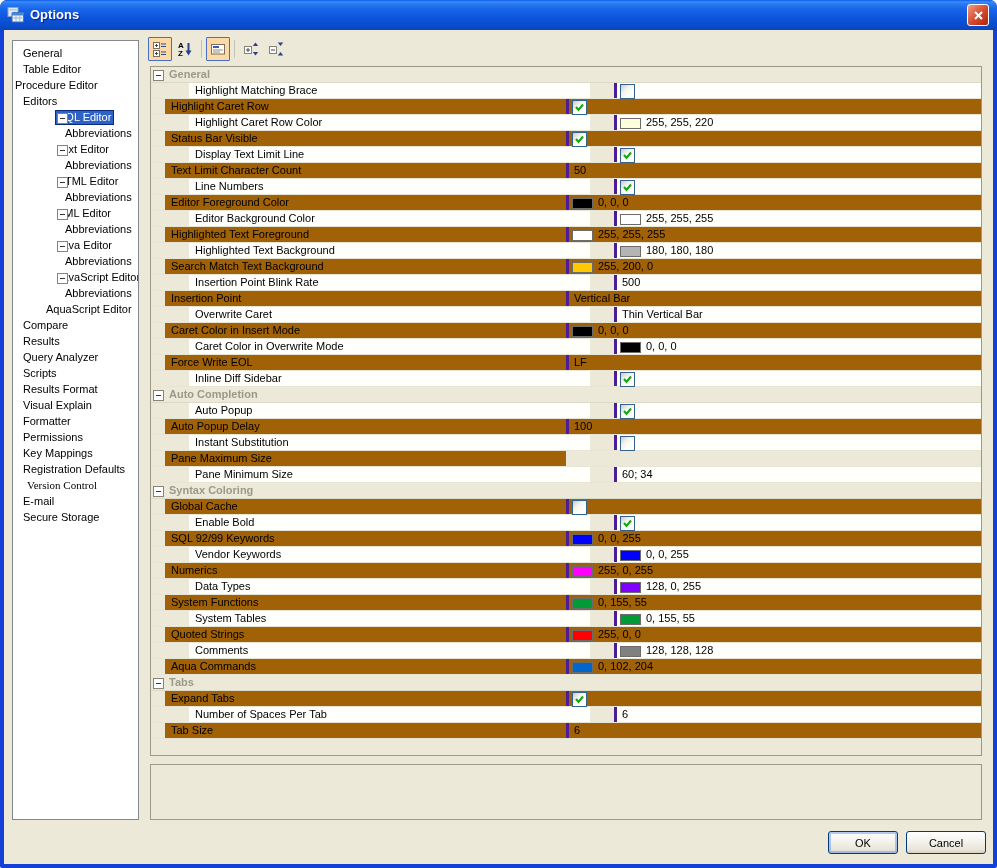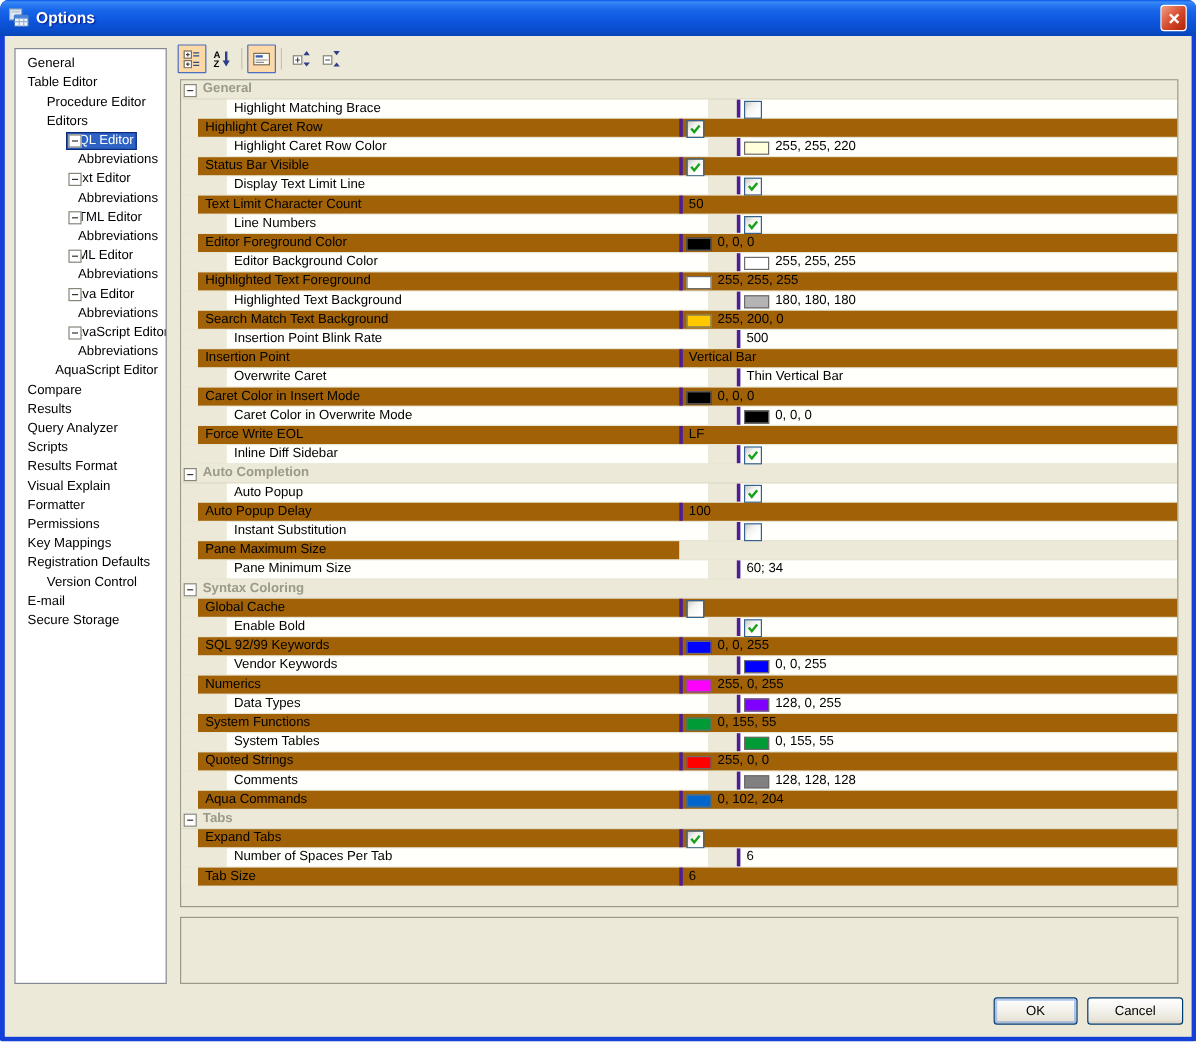--- a/index.html
+++ b/index.html
@@ -83,22 +83,22 @@
         <line x1="9" y1="2" x2="2" y2="9" stroke="#fff" stroke-width="2"></line>
       </svg>
     </span>
   </div>
 
   <div class="content">
 
     <div class="tree-panel" id="tree">
         <div class="t-item" style="padding-left: 8px;"><span class="t-label">General</span></div>
         <div class="t-item" style="padding-left: 8px;"><span class="t-label">Table Editor</span></div>
-        <div class="t-item" style="padding-left: 24px;"><span class="t-label">Procedure Editor</span></div>
-        <div class="t-item" style="padding-left: 24px;"><span class="t-label">Editors</span></div>
+        <div class="t-item" style="padding-left: 0;"><span class="t-label">Procedure Editor</span></div>
+        <div class="t-item" style="padding-left: 8px;"><span class="t-label">Editors</span></div>
         <div class="t-item" style="padding-left: 31px;"><span class="minus-box t-toggle"></span><span class="t-label t-sel">SQL Editor</span></div>
         <div class="t-item" style="padding-left: 50px;"><span class="t-label">Abbreviations</span></div>
         <div class="t-item" style="padding-left: 31px;"><span class="minus-box t-toggle"></span><span class="t-label">Text Editor</span></div>
         <div class="t-item" style="padding-left: 50px;"><span class="t-label">Abbreviations</span></div>
         <div class="t-item" style="padding-left: 31px;"><span class="minus-box t-toggle"></span><span class="t-label">HTML Editor</span></div>
         <div class="t-item" style="padding-left: 50px;"><span class="t-label">Abbreviations</span></div>
         <div class="t-item" style="padding-left: 31px;"><span class="minus-box t-toggle"></span><span class="t-label">XML Editor</span></div>
         <div class="t-item" style="padding-left: 50px;"><span class="t-label">Abbreviations</span></div>
         <div class="t-item" style="padding-left: 31px;"><span class="minus-box t-toggle"></span><span class="t-label">Java Editor</span></div>
         <div class="t-item" style="padding-left: 50px;"><span class="t-label">Abbreviations</span></div>
@@ -108,21 +108,21 @@
         <div class="t-item" style="padding-left: 8px;"><span class="t-label">Compare</span></div>
         <div class="t-item" style="padding-left: 8px;"><span class="t-label">Results</span></div>
         <div class="t-item" style="padding-left: 8px;"><span class="t-label">Query Analyzer</span></div>
         <div class="t-item" style="padding-left: 8px;"><span class="t-label">Scripts</span></div>
         <div class="t-item" style="padding-left: 8px;"><span class="t-label">Results Format</span></div>
         <div class="t-item" style="padding-left: 8px;"><span class="t-label">Visual Explain</span></div>
         <div class="t-item" style="padding-left: 8px;"><span class="t-label">Formatter</span></div>
         <div class="t-item" style="padding-left: 8px;"><span class="t-label">Permissions</span></div>
         <div class="t-item" style="padding-left: 8px;"><span class="t-label">Key Mappings</span></div>
         <div class="t-item" style="padding-left: 8px;"><span class="t-label">Registration Defaults</span></div>
-        <div class="t-item" style="padding-left: 24px;"><span class="t-label">Version Control</span></div>
+        <div class="t-item" style="padding-left: 12px; font-family: Liberation Serif, serif;"><span class="t-label">Version Control</span></div>
         <div class="t-item" style="padding-left: 8px;"><span class="t-label">E-mail</span></div>
         <div class="t-item" style="padding-left: 8px;"><span class="t-label">Secure Storage</span></div>
       </div>
 
     <div class="toolbar">
       <div class="tb-btn selected">
         <svg width="16" height="16" viewBox="0 0 16 16">
           <rect x="1.5" y="1.5" width="6" height="6" fill="#fff" stroke="#7b6f5e"></rect>
           <line x1="3" y1="4.5" x2="6" y2="4.5" stroke="#444"></line>
             <line x1="4.5" y1="3" x2="4.5" y2="6" stroke="#444"></line>

